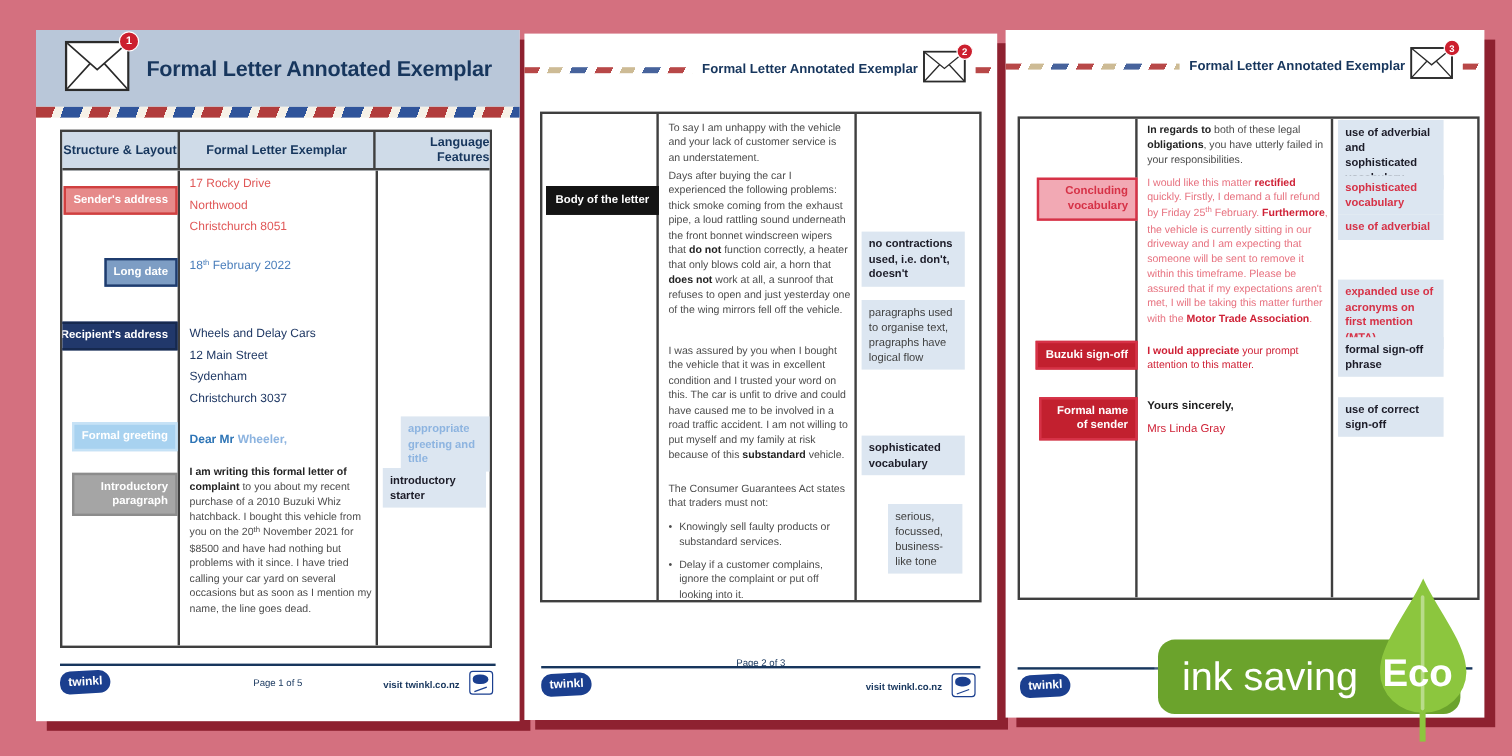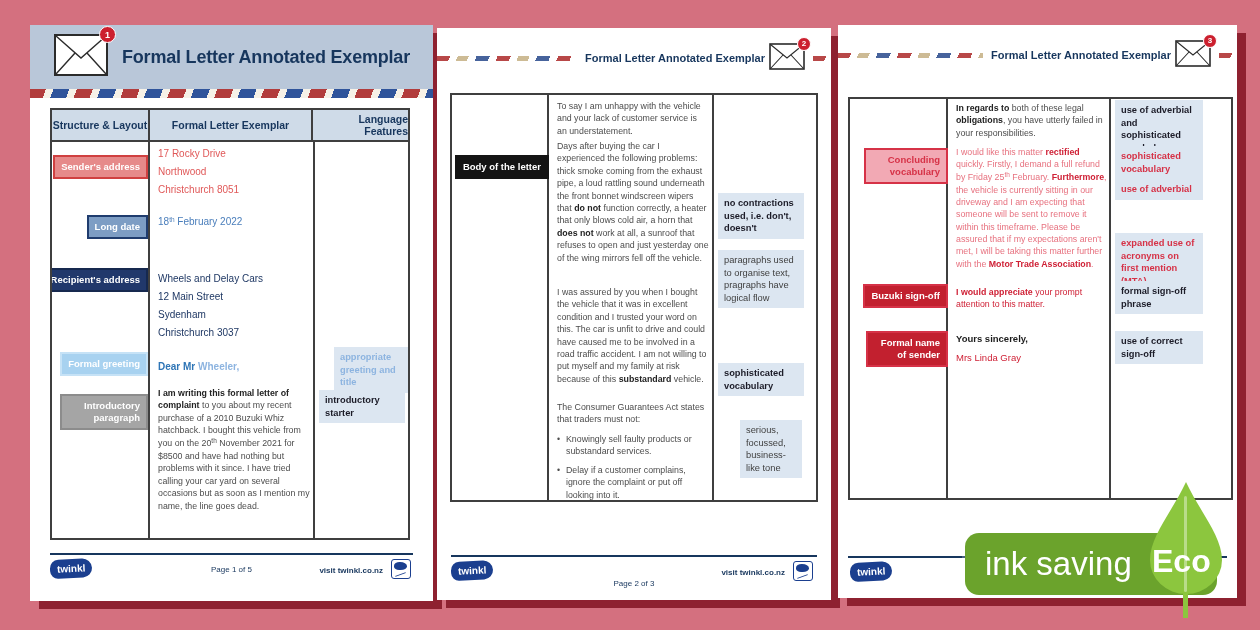--- a/index.html
+++ b/index.html
@@ -194,21 +194,21 @@
 
       <div class="fbox fb-bold" style="left:266px;top:98px;width:86px;">no contractions used, i.e. don't, doesn't</div>
       <div class="fbox fb-gray" style="left:266px;top:155px;width:86px;">paragraphs used to organise text, pragraphs have logical flow</div>
       <div class="fbox fb-bold" style="left:266px;top:268px;width:86px;">sophisticated vocabulary</div>
       <div class="fbox fb-gray" style="left:266px;top:325px;width:62px;margin-left:22px;">serious, focussed, business-like tone</div>
     </div>
   </div>
 
   <div class="fline" style="left:14px;right:14px;top:527px;"></div>
   <div class="tw" style="left:14px;top:533px;">twinkl</div>
-  <div class="pnum" style="top:551px;">Page 2 of 3</div>
+  <div class="pnum" style="top:520px;">Page 2 of 3</div>
   <div class="visit" style="right:46px;top:540px;">visit twinkl.co.nz</div>
   <div class="twb" style="right:18px;top:533px;">
       <div class="twb-blob"></div>
       <div class="twb-pencil"></div>
     </div>
 </div>
 
 <div class="page" id="pg3">
   <div class="hdr">
     <div class="dashes dash-l"></div>

